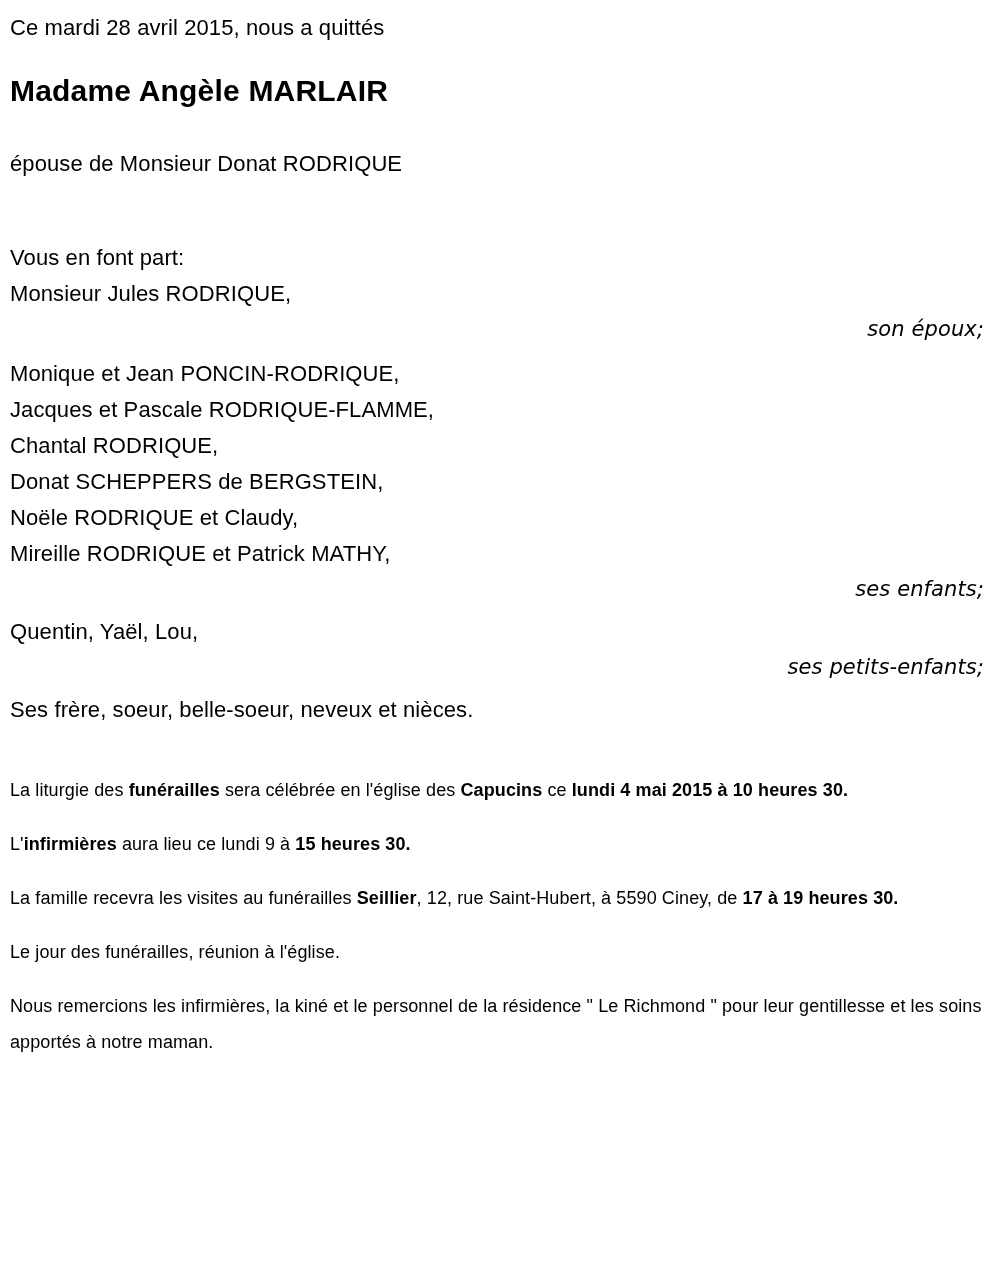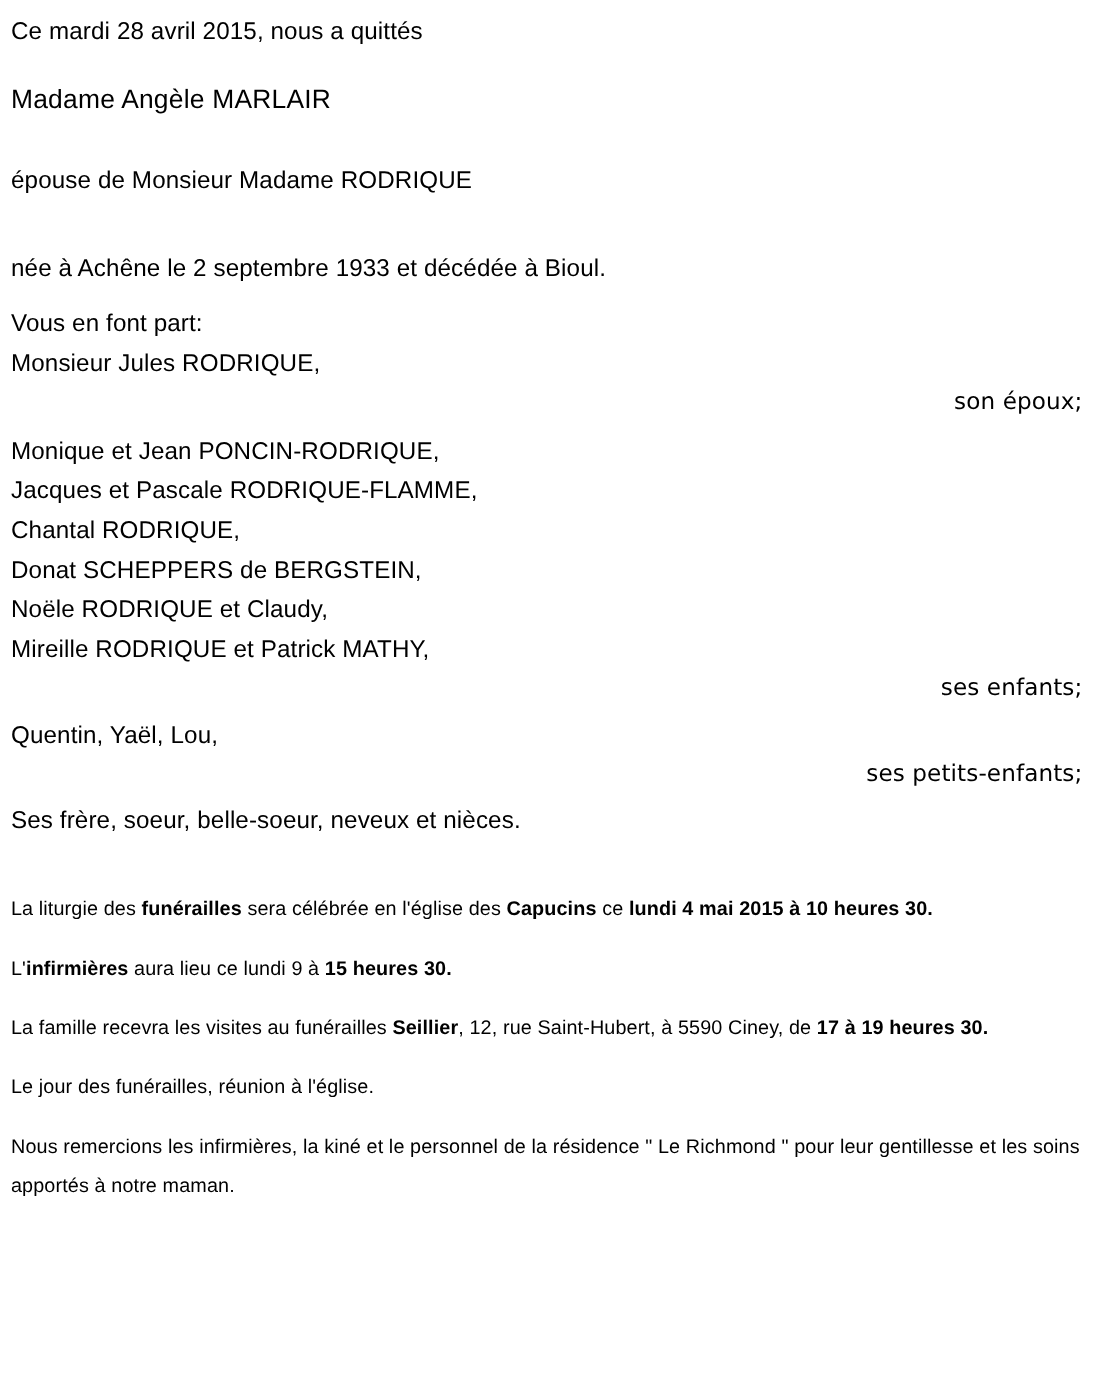--- a/index.html
+++ b/index.html
@@ -38,29 +38,30 @@
   }
 
   
   .gap-sm { height: 14px; }
   .gap-md { height: 26px; }
   .gap-lg { height: 36px; }
   .gap-xl { height: 44px; }
 
   
   .headline {
-    font-size: 24px;
+    font-size: 30px;
     line-height: 38px;
-    font-weight: normal;
+    font-weight: bold;
     letter-spacing: 0.2px;
   }
 
   
   .attribution {
     text-align: right;
+    font-style: italic;
     font-size: 21px;
     line-height: 34px;
     font-family: "DejaVu Sans", "Liberation Sans", sans-serif;
     padding-right: 8px;
     letter-spacing: 0.1px;
   }
 
   .b { font-weight: bold; }
 
   .names .line { line-height: 36px; }
@@ -71,25 +72,24 @@
 <div class="page">
 
   <div class="line">Ce mardi 28 avril 2015, nous a quittés</div>
 
   <div class="gap-md"></div>
 
   <h1 class="headline" style="margin:0;">Madame Angèle MARLAIR</h1>
 
   <div class="gap-lg"></div>
 
-  <div class="line">épouse de Monsieur Madame RODRIQUE</div>
+  <div class="line">épouse de Monsieur Donat RODRIQUE</div>
 
   <div class="gap-xl"></div>
 
-  <div class="line">née à Achêne le 2 septembre 1933 et décédée à Bioul.</div>
 
   <div class="gap-sm"></div>
 
   <div class="names">
     <div class="line">Vous en font part:</div>
     <div class="line">Monsieur Jules RODRIQUE,</div>
   </div>
 
   <div class="attribution">son époux;</div>
 

